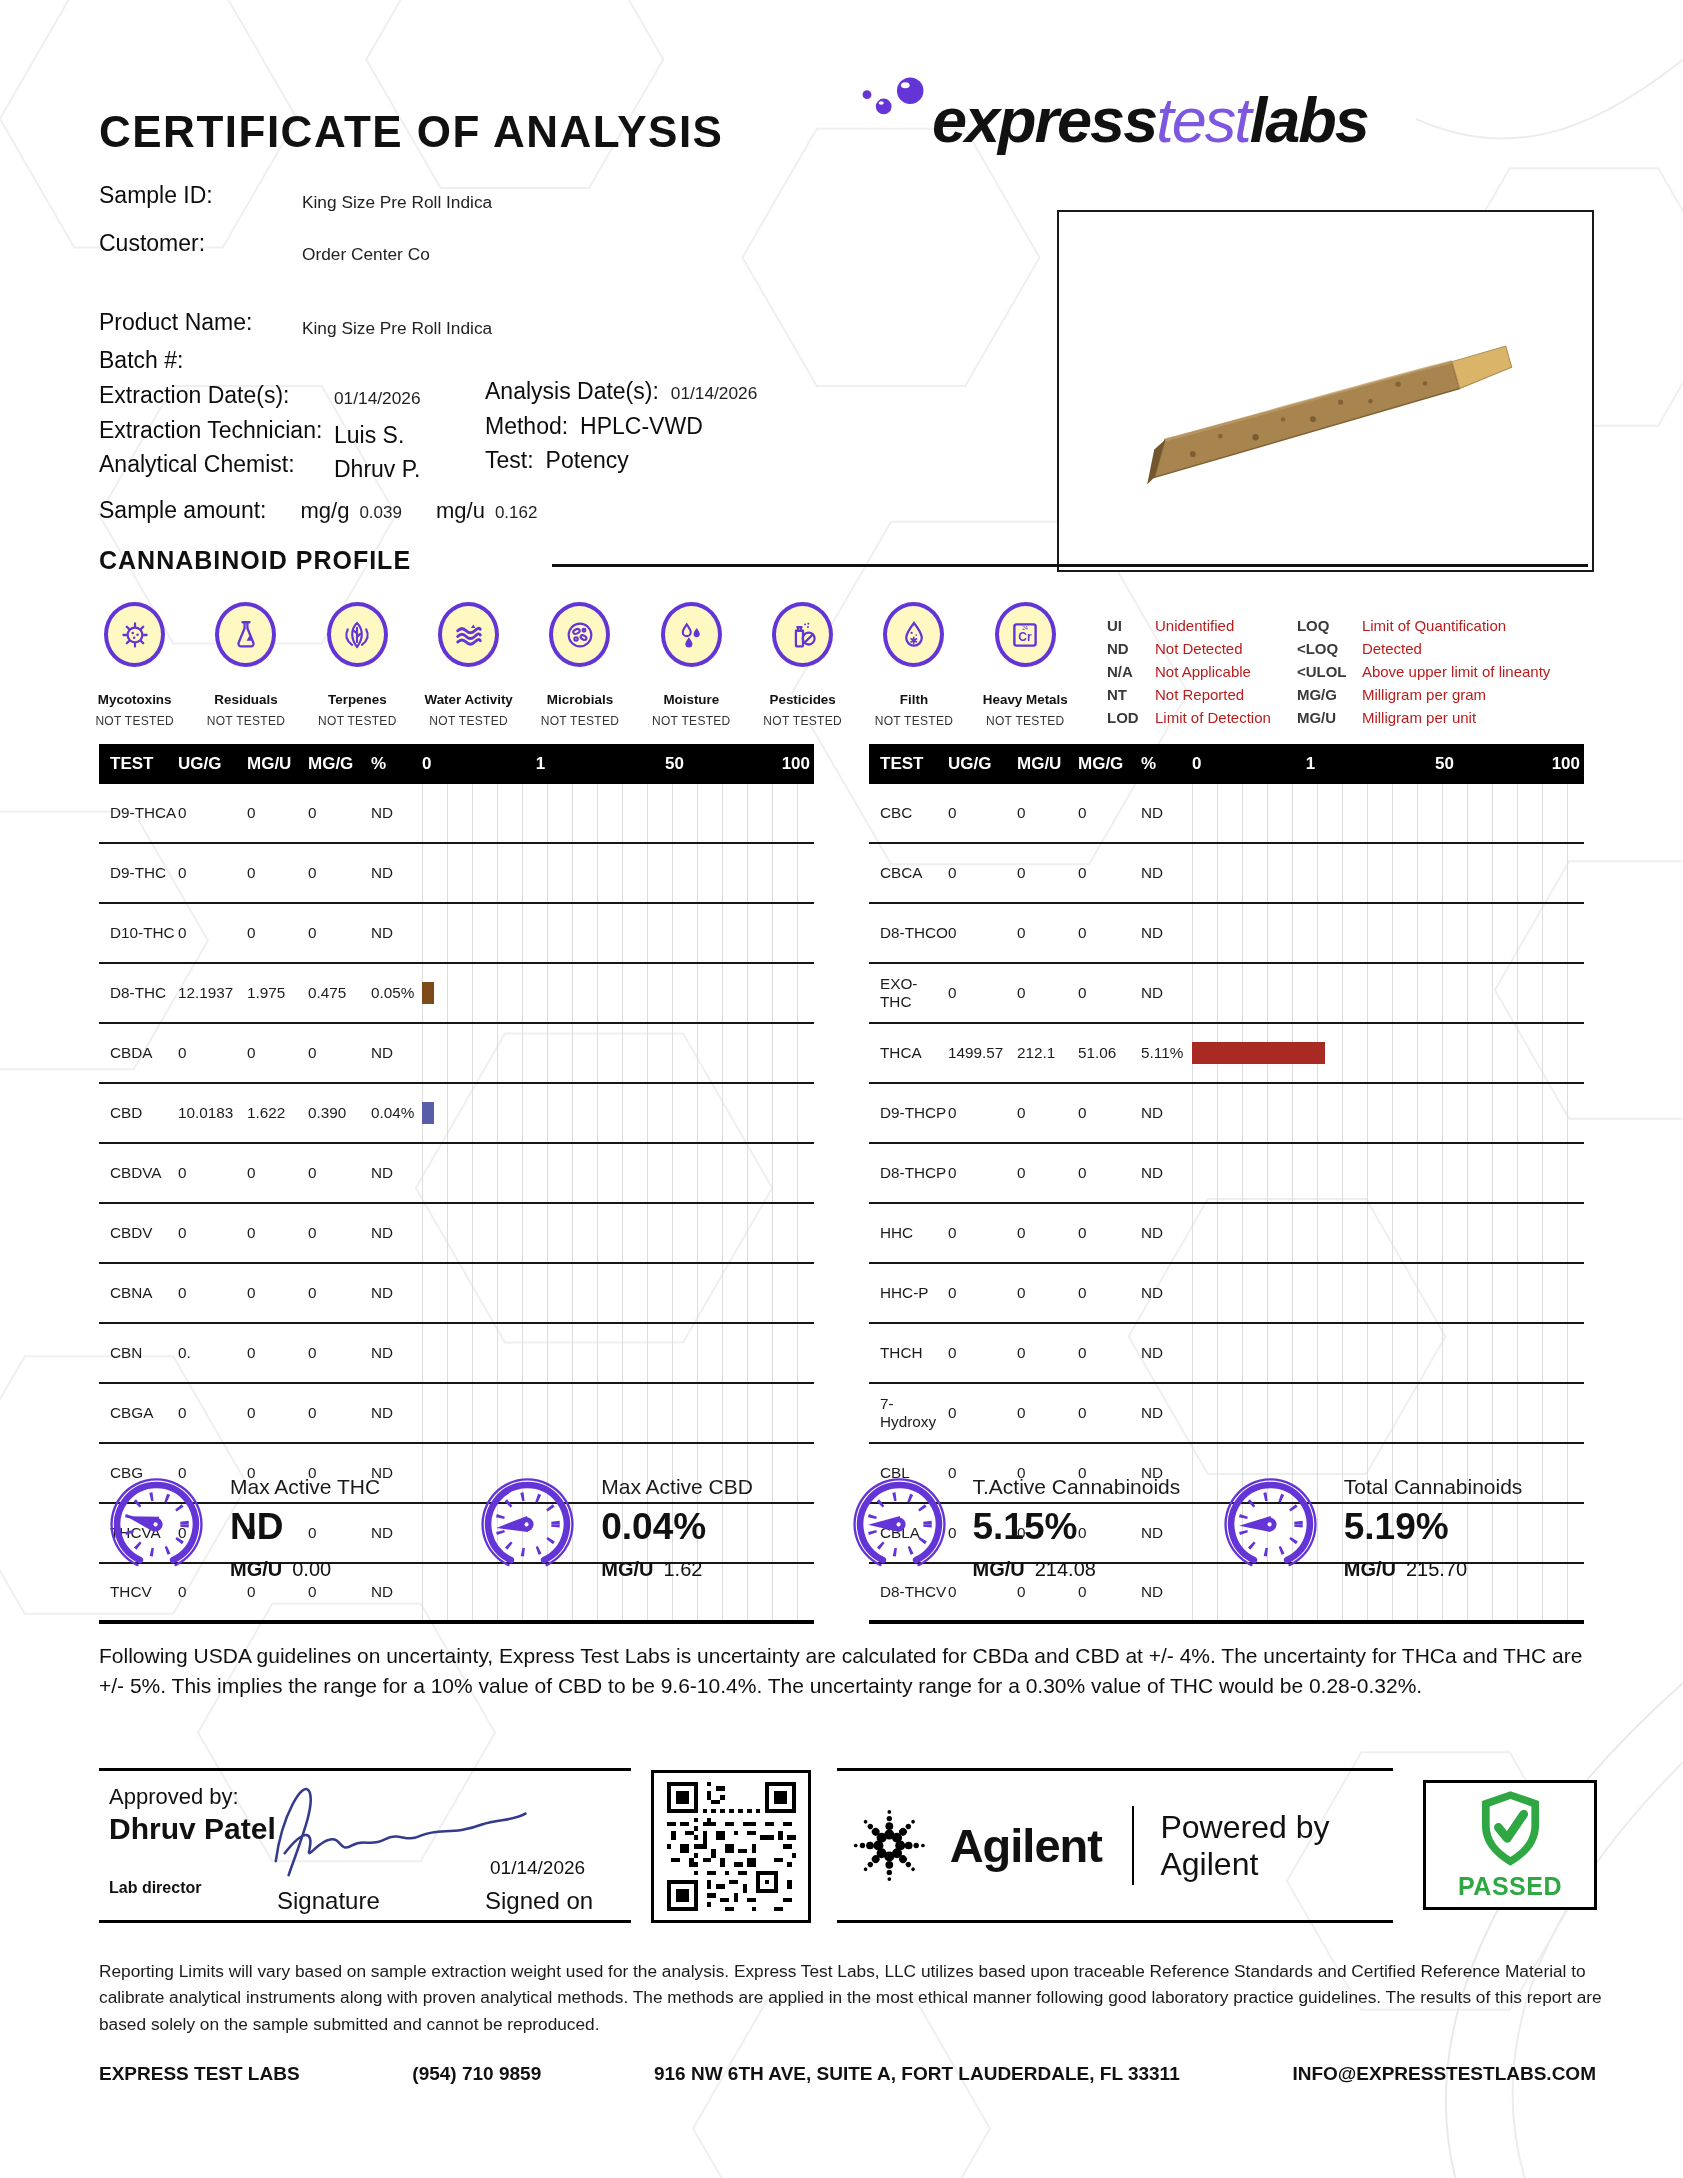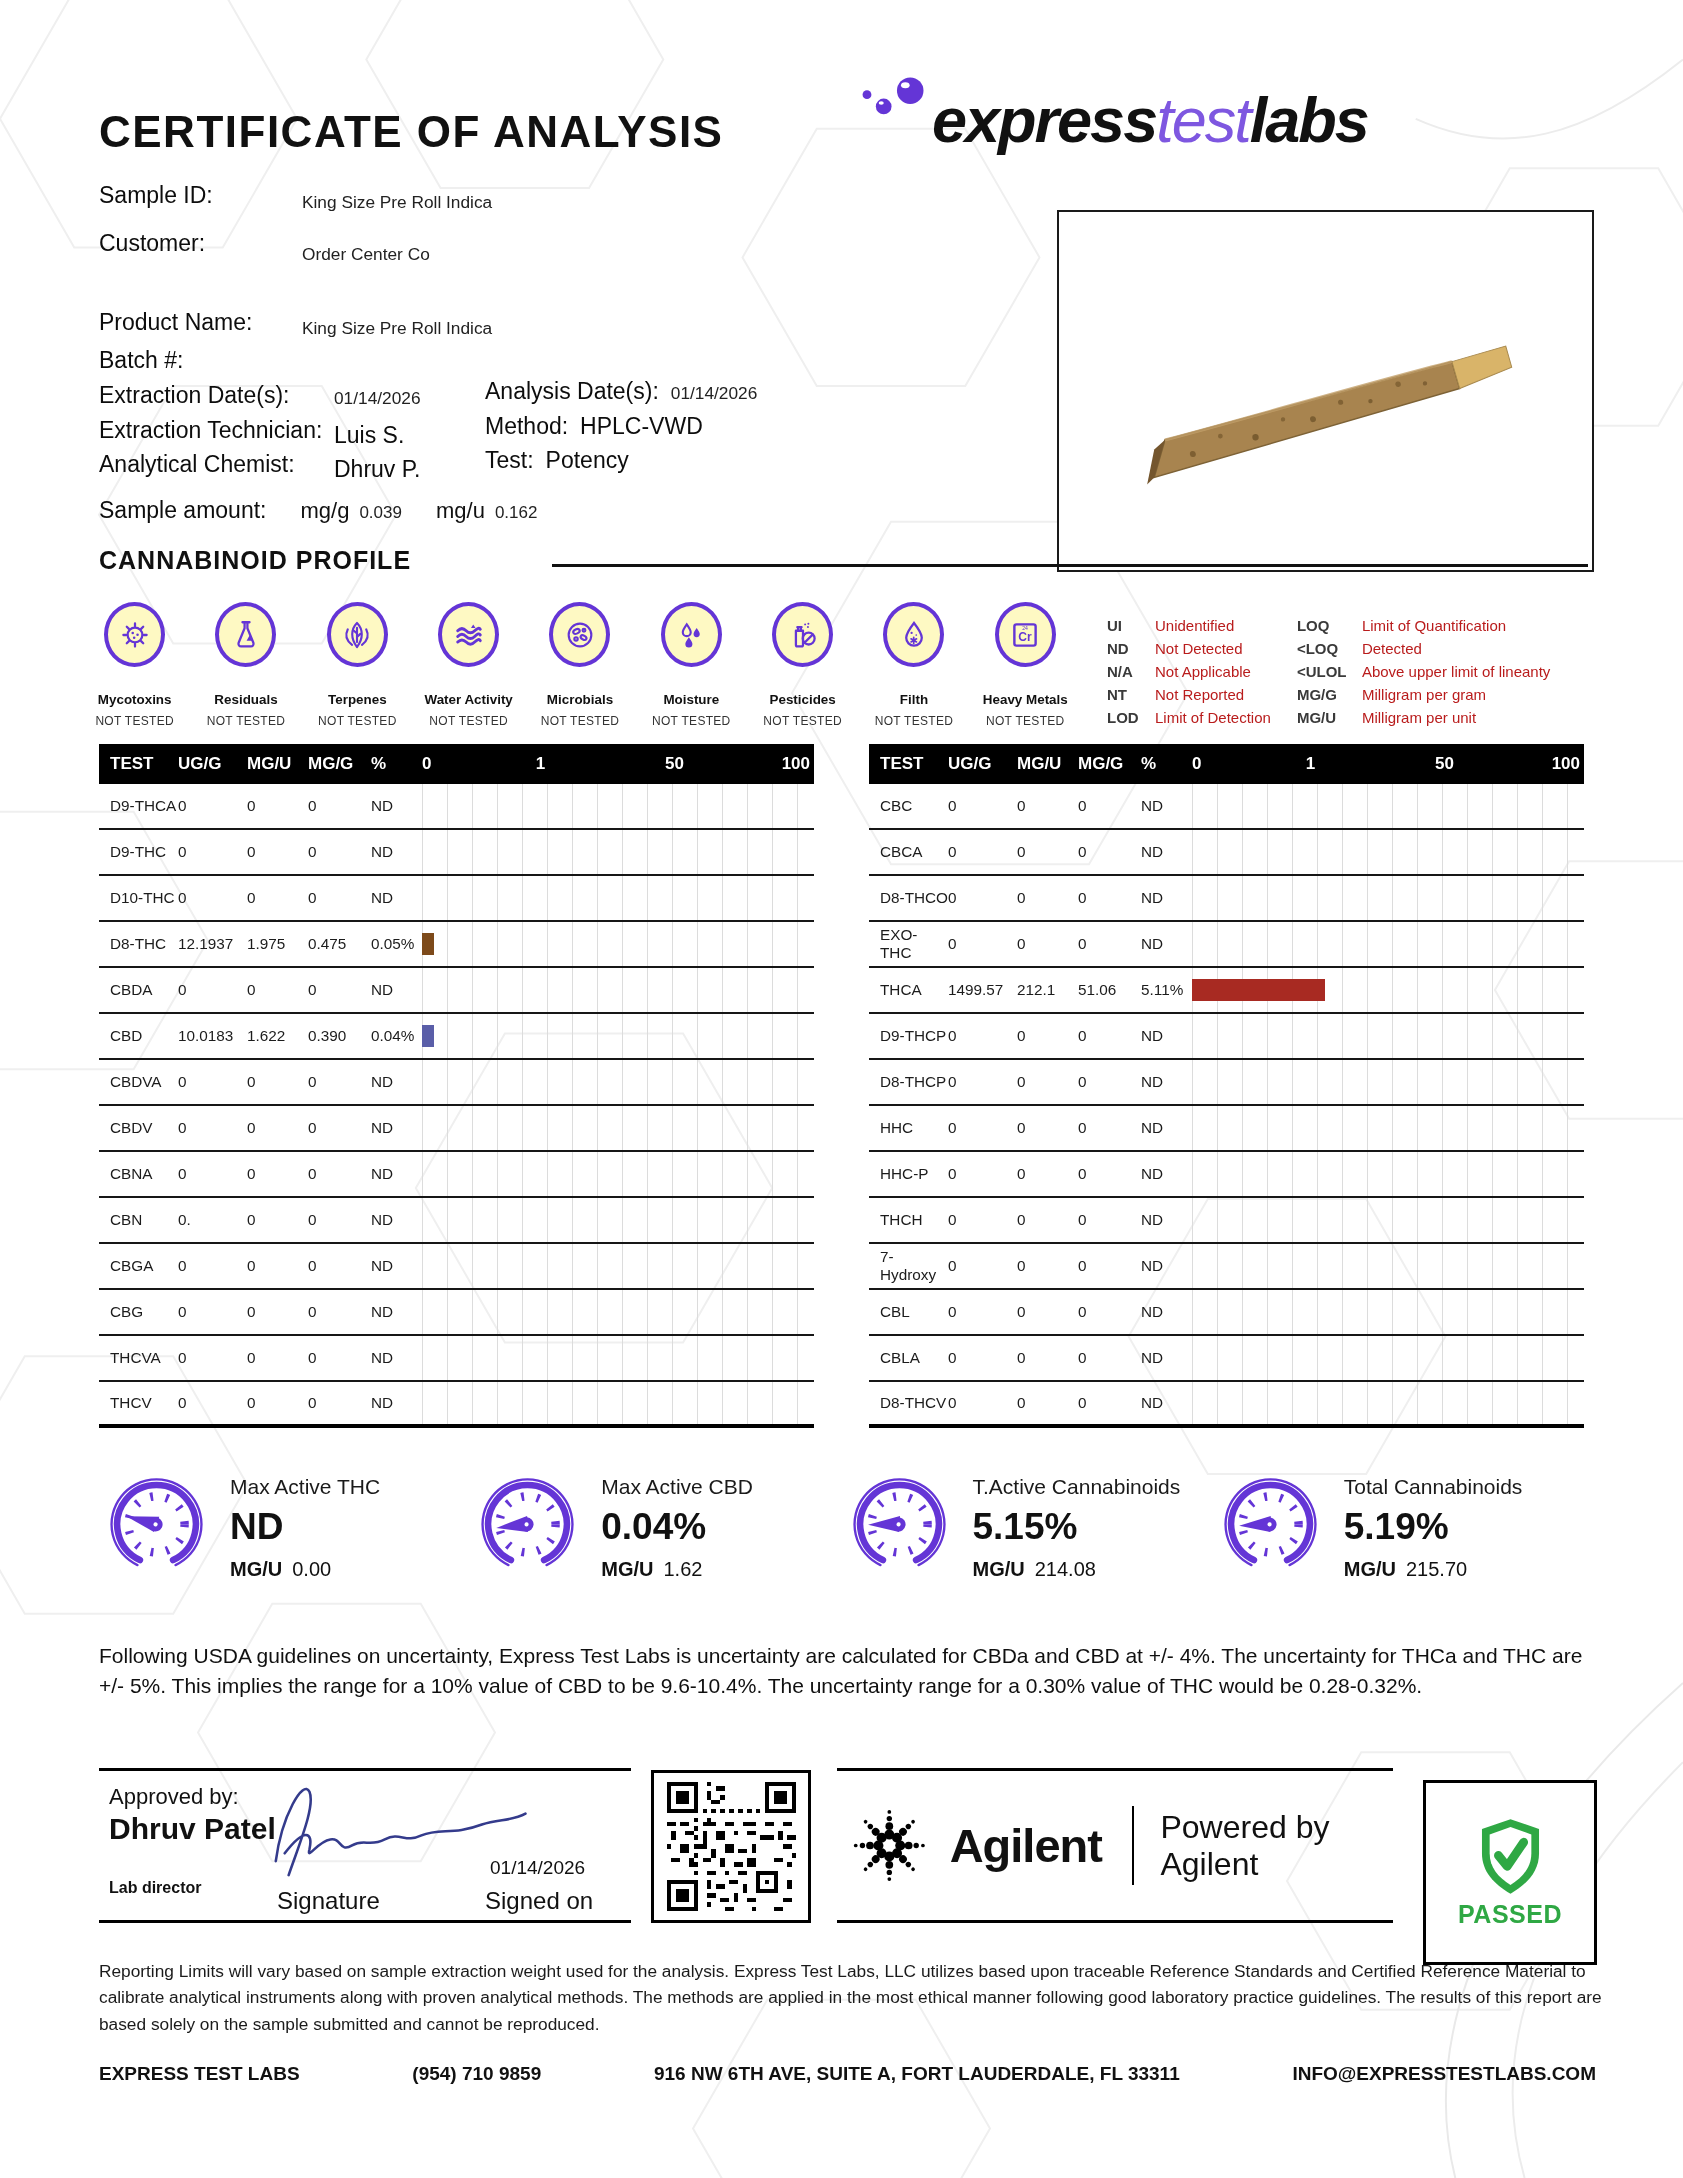--- a/index.html
+++ b/index.html
@@ -58,21 +58,21 @@
   .leg-text{color:#b91c1c;}
 
   
   .tbl{position:absolute;top:744px;width:715px;}
   .tbl-left{left:99px;} .tbl-right{left:869px;}
   .tbl-header{display:flex;align-items:center;background:#000;color:#fff;height:40px;font-weight:700;font-size:17px;}
   .c-test{width:79px;padding-left:11px;} .c-ugg{width:69px;} .c-mgu{width:61px;} .c-mgg{width:63px;} .c-pct{width:51px;}
   .c-chart{flex:1;position:relative;align-self:stretch;}
   .hdr-chart i{position:absolute;top:50%;transform:translateY(-50%);font-style:normal;font-weight:700;}
   .hdr-chart .s0{left:0;} .hdr-chart .s1{left:29%;} .hdr-chart .s50{left:62%;} .hdr-chart .s100{right:4px;}
-  .tbl-row{display:flex;align-items:center;height:46px;border-bottom:2px solid #161616;font-size:15.3px;color:#1c1c1c;}
+  .tbl-row{display:flex;align-items:center;height:60px;border-bottom:2px solid #161616;font-size:15.3px;color:#1c1c1c;}
   .tbl-body > .tbl-row:last-of-type{border-bottom:4px solid #000;}
   .row-chart{background:repeating-linear-gradient(90deg,#dcdcdc 0 1px,transparent 1px 25px);}
   .bar{position:absolute;left:0;top:50%;transform:translateY(-50%);height:22px;display:block;}
 
   
   .gauges{left:99px;top:1471px;width:1485px;display:flex;position:absolute;}
   .gauge{flex:1;display:flex;gap:16px;}
   .gauge svg{flex:0 0 auto;}
   .g-title{font-size:21px;color:#1a1a1a;margin-top:4px;}
   .g-value{font-size:37px;font-weight:800;margin:7px 0 10px;}
@@ -89,21 +89,21 @@
   .ap-role{left:109px;top:1879px;font-size:16px;font-weight:800;}
   .sig-svg{left:252px;top:1770px;}
   .sig-label{left:277px;top:1887px;font-size:24px;}
   .sig-date{left:490px;top:1857px;font-size:19px;}
   .signed-on{left:485px;top:1887px;font-size:24px;}
   .qr-box{left:651px;top:1770px;width:160px;height:153px;border:3px solid #000;background:#fff;padding:9px;}
   .agilent-block{left:837px;top:1768px;width:556px;height:155px;border-top:3.5px solid #000;border-bottom:3.5px solid #000;display:flex;align-items:center;padding-left:12px;}
   .ag-name{font-size:47px;font-weight:800;letter-spacing:-1px;margin-left:20px;}
   .ag-divider{width:3px;height:79px;background:#000;margin:0 26px 0 30px;}
   .ag-tagline{font-size:32px;}
-  .passed-box{left:1423px;top:1780px;width:174px;height:185px;border:3px solid #000;background:#fff;display:flex;flex-direction:column;align-items:center;justify-content:center;gap:4px;}
+  .passed-box{left:1423px;top:1780px;width:174px;height:130px;border:3px solid #000;background:#fff;display:flex;flex-direction:column;align-items:center;justify-content:center;gap:4px;}
   .passed-label{color:var(--passed,#2fa844);font-weight:800;font-size:25px;letter-spacing:0.5px;}
 
   .rep-note{left:99px;top:1958px;width:1505px;font-size:17.3px;line-height:1.52;color:#1b1b1b;}
   .footer-row{left:99px;top:2063px;width:1497px;display:flex;justify-content:space-between;font-size:19px;font-weight:800;position:absolute;}
 </style>
 </head>
 <body>
 
 <div class="page">
 

